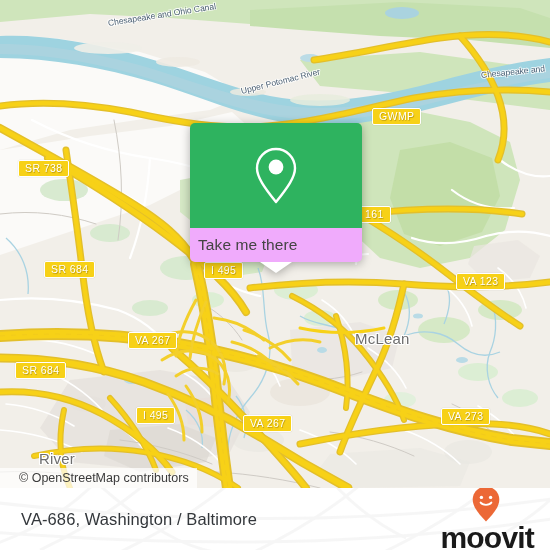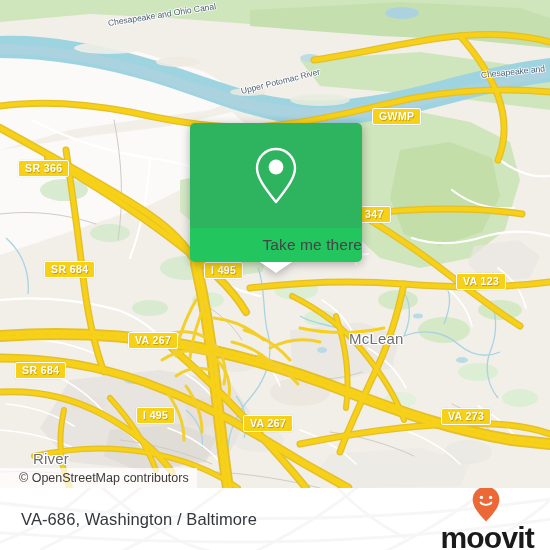--- a/index.html
+++ b/index.html
@@ -23,40 +23,41 @@
   
   .place-label {
     position: absolute;
     color: #6e6e6e;
     font-size: 15px;
     letter-spacing: .2px;
     text-shadow: 1px 1px 0 #fff, -1px 1px 0 #fff, 1px -1px 0 #fff, -1px -1px 0 #fff,
                  0 1px 0 #fff, 0 -1px 0 #fff, 1px 0 0 #fff, -1px 0 0 #fff;
     white-space: nowrap;
     pointer-events: none;
+    margin-left: 6px;
   }
   .water-label {
     position: absolute;
     color: #4a5f73;
     font-size: 8.5px;
     white-space: nowrap;
     text-shadow: 0.8px 0.8px 0 #fff, -0.8px 0.8px 0 #fff, 0.8px -0.8px 0 #fff, -0.8px -0.8px 0 #fff;
     transform-origin: left center;
     pointer-events: none;
   }
 
   
   .shield {
     position: absolute;
     background: #f7d117;
     border: 1.6px solid #ffffff;
     border-radius: 2px;
     color: #ffffff;
     font-size: 10.5px;
-    font-weight: bold;
+    font-weight: normal;
     letter-spacing: .4px;
     padding: 1.5px 6px 2.5px 6px;
     line-height: 1;
     white-space: nowrap;
     text-shadow: 0.7px 0.7px 0.7px rgba(120,95,0,.45);
     box-shadow: 0 0 0 .5px rgba(0,0,0,.05);
   }
 
   
   #attribution {
@@ -76,25 +77,26 @@
     width: 172px;
     filter: drop-shadow(0 2px 5px rgba(0,0,0,.30));
   }
   #popup-green {
     background: #2eb35f;
     height: 105px;
     border-radius: 5px 5px 0 0;
     display: flex; align-items: center; justify-content: center;
   }
   #popup-white {
-    background: #22c55e;
+    background: #f0abfc;
     height: 34px;
     border-radius: 0 0 5px 5px;
-    display: flex; align-items: center; justify-content: flex-end;
+    display: flex; align-items: center; justify-content: flex-start;
     position: relative;
+    padding-left: 8px;
   }
   #popup-label {
     color: #444444;
     font-size: 15.5px;
     letter-spacing: .1px;
   }
   #popup-tail {
     position: absolute;
     left: 50%; top: 100%;
     margin-left: -16px;
@@ -359,29 +361,29 @@
       <div class="water-label" style="left:241px; top:86px; transform:rotate(-14deg);">Upper Potomac River</div>
       <div class="water-label" style="left:481px; top:70px; transform:rotate(-6deg);">Chesapeake and</div>
     </div>
 
     <div>
       <div class="place-label" style="left:349px; top:330px;">McLean</div>
       <div class="place-label" style="left:33px; top:450px;">River</div>
     </div>
 
     <div>
-      <div class="shield" style="left:18px;  top:160px;">SR 366</div>
+      <div class="shield" style="left:18px;  top:160px;">SR 738</div>
       <div class="shield" style="left:44px;  top:261px;">SR 684</div>
       <div class="shield" style="left:15px; top:362px;">SR 684</div>
       <div class="shield" style="left:128px; top:332px;">VA 267</div>
       <div class="shield" style="left:204px; top:262px;">I 495</div>
       <div class="shield" style="left:136px; top:407px;">I 495</div>
       <div class="shield" style="left:243px; top:415px;">VA 267</div>
       <div class="shield" style="left:372px; top:108px;">GWMP</div>
-      <div class="shield" style="left:358px; top:206px;">347</div>
+      <div class="shield" style="left:358px; top:206px;">161</div>
       <div class="shield" style="left:456px; top:273px;">VA 123</div>
       <div class="shield" style="left:441px; top:408px;">VA 273</div>
     </div>
 
     <div id="popup-card">
       <div id="popup-green">
         <svg width="52" height="64" viewBox="0 0 52 64">
           <path d="M26 5 C36.5 5 45 13.5 45 24.2 C45 33 38 43 26 58 C14 43 7 33 7 24.2 C7 13.5 15.5 5 26 5 Z" fill="none" stroke="#ffffff" stroke-width="2.4" stroke-linejoin="round"></path>
           <circle cx="26" cy="23" r="7.4" fill="#ffffff"></circle>
         </svg>

